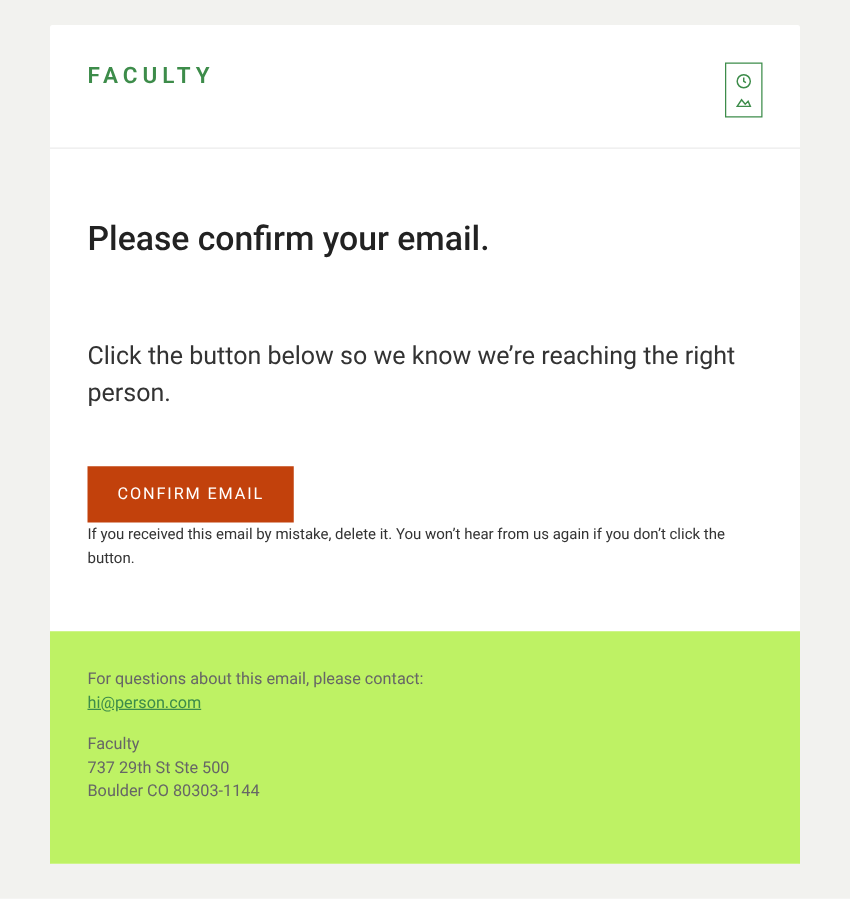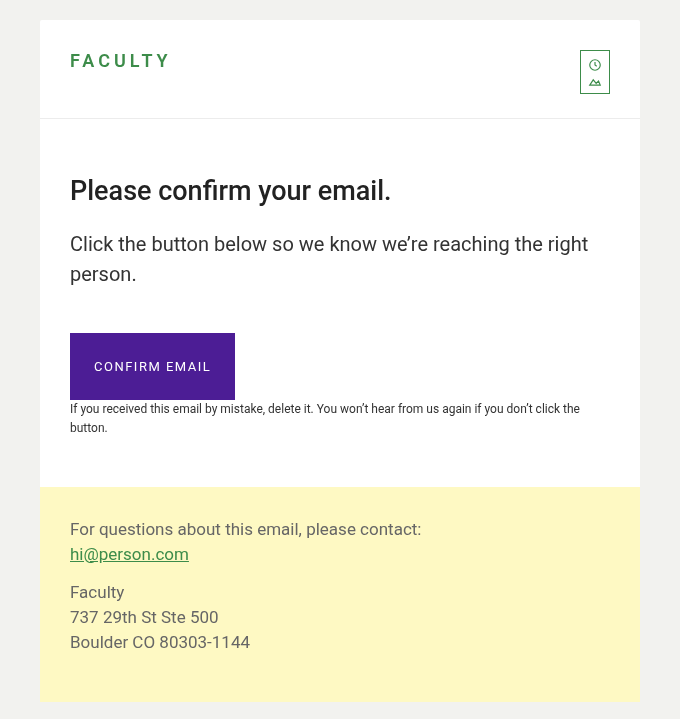--- a/index.html
+++ b/index.html
@@ -40,48 +40,48 @@
     gap: 3px;
   }
   .broken-img svg { display: block; }
   .body-section {
     padding: 56px 30px 50px 30px;
   }
   h1.title {
     font-size: 27px;
     font-weight: 500;
     color: #222;
-    margin-bottom: 22px;
+    margin-bottom: 62px;
   }
   p.lead {
     font-size: 20px;
     color: #333;
     margin-bottom: 44px;
     line-height: 1.5;
   }
   .btn {
     display: inline-block;
-    background: #4c1d95;
+    background: #c2410c;
     color: #fff;
     font-size: 13px;
     letter-spacing: 1.5px;
-    padding: 26px 24px;
+    padding: 15px 24px;
     border: none;
     cursor: pointer;
     font-family: inherit;
   }
   p.note {
     font-size: 12px;
     color: #333;
     line-height: 1.55;
   }
   .footer {
-    background: #fef9c3;
+    background: #bef264;
     padding: 30px 30px 34px 30px;
-    font-size: 17px;
+    font-size: 13px;
     color: #666;
     line-height: 1.45;
   }
   .footer .block { margin-bottom: 14px; }
   .footer a {
     color: #3d8c4a;
     text-decoration: underline;
   }
 </style>
 </head>

